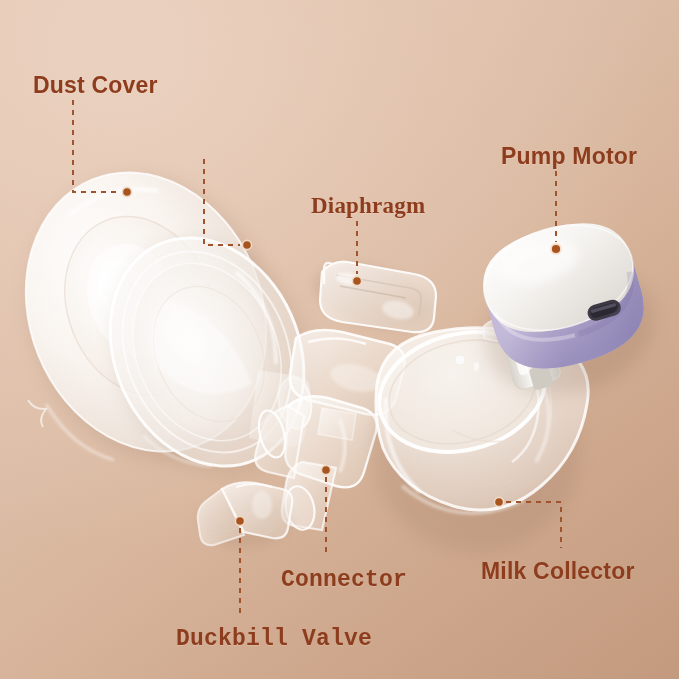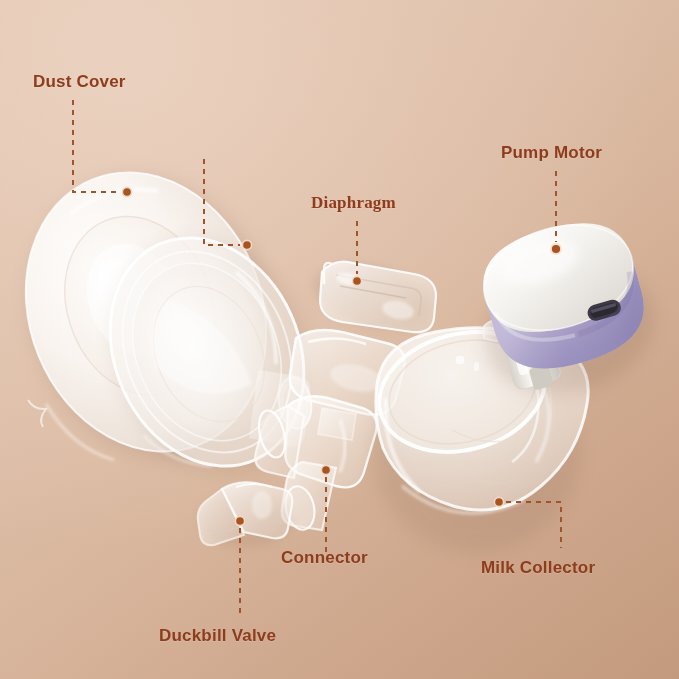--- a/index.html
+++ b/index.html
@@ -13,21 +13,21 @@
     position:relative;width:679px;height:679px;overflow:hidden;
     background:
       radial-gradient(ellipse 120% 110% at 18% 8%, rgba(235,210,192,.95) 0%, rgba(230,201,181,.55) 38%, rgba(226,195,174,0) 66%),
       linear-gradient(143deg,#e4c9b6 0%,#dfc2ad 26%,#d8b69d 54%,#cda68b 78%,#c39a7e 100%);
   }
   #art{position:absolute;inset:0;width:679px;height:679px;}
   .labels{position:absolute;inset:0;}
   .lbl{
     position:absolute;white-space:nowrap;
     color:#8d3c1d;
-    font-size:17px;font-weight:700;letter-spacing:.2px;
+    font-size:23px;font-weight:700;letter-spacing:.2px;
     text-shadow:0 1px 0 rgba(255,240,230,.18);
   }
 </style>
 </head>
 <body>
 
 <div id="stage">
 
   <svg id="art" viewBox="0 0 679 679" aria-hidden="true">
     <defs>
@@ -256,17 +256,17 @@
       <circle cx="326" cy="470" r="4.6" fill="#a8541f" stroke="#f0d8c6" stroke-width="1.6"></circle>
       <circle cx="240" cy="521" r="4.6" fill="#a8541f" stroke="#f0d8c6" stroke-width="1.6"></circle>
     </g>
   </svg>
 
   <div class="labels">
     <div class="lbl" style="left:33px;top:72px;">Dust Cover</div>
     <div class="lbl" style="left:311px;top:193px;font-family:Liberation Serif, serif;">Diaphragm</div>
     <div class="lbl" style="left:481px;top:558px;">Milk Collector</div>
     <div class="lbl" style="left:501px;top:143px;">Pump Motor</div>
-    <div class="lbl" style="left:281px;top:548px;">Connector</div>
-    <div class="lbl" style="left:159px;top:626px;">Duckbill Valve</div>
+    <div class="lbl" style="left:281px;top:567px;font-family:Liberation Mono, monospace;">Connector</div>
+    <div class="lbl" style="left:176px;top:626px;font-family:Liberation Mono, monospace;">Duckbill Valve</div>
   </div>
 
 </div>
 
 </body></html>

